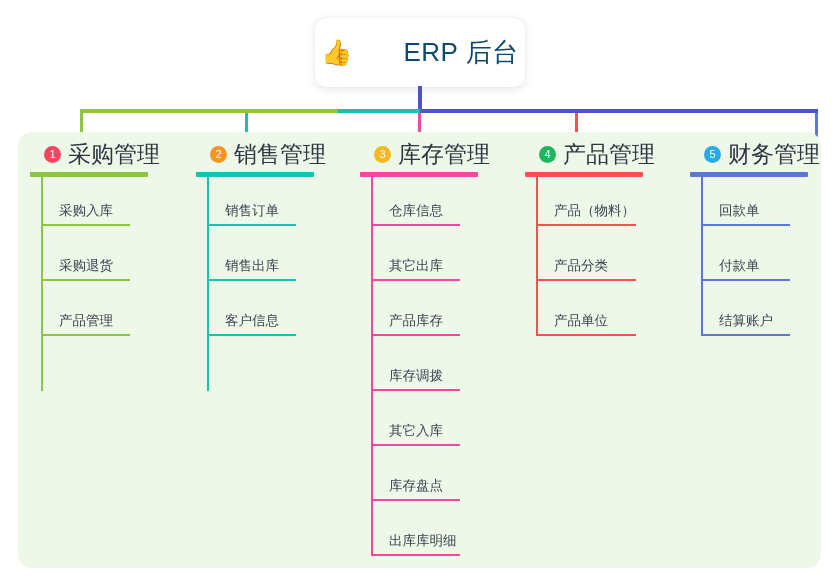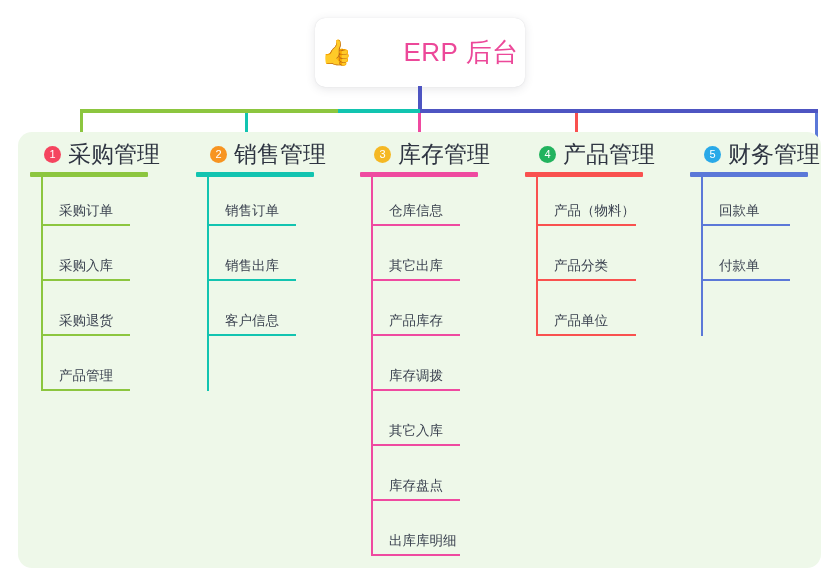--- a/index.html
+++ b/index.html
@@ -40,21 +40,21 @@
     box-sizing: border-box;
   }
   .root-emoji {
     font-family: "DejaVu Sans", sans-serif;
     font-size: 25px;
     line-height: 1;
     color: #f0b429;
   }
   .root-title {
     font-size: 26px;
-    color: #ec4899;
+    color: #0c4a6e;
     letter-spacing: 0.5px;
     white-space: nowrap;
     margin-left: 42px;
   }
 
   
   .conn {
     position: absolute;
   }
   .conn-v-root {
@@ -178,24 +178,20 @@
   <div id="columns-layer">
       <div class="column" style="left: 30px;">
         <div class="col-head">
           <span class="badge" style="background: rgb(245, 69, 95);">1</span>
           <span class="col-title">采购管理</span>
         </div>
         <div class="col-rule" style="width: 118px; background: rgb(140, 198, 63);"></div>
         <div class="col-body">
           <div class="spine" style="background: rgb(140, 198, 63); height: 214px;"></div>
           <div class="leaf">
-            <span class="leaf-label">采购订单</span>
-            <div class="leaf-rule" style="background: rgb(140, 198, 63); width: 87px;"></div>
-          </div>
-          <div class="leaf">
             <span class="leaf-label">采购入库</span>
             <div class="leaf-rule" style="background: rgb(140, 198, 63); width: 87px;"></div>
           </div>
           <div class="leaf">
             <span class="leaf-label">采购退货</span>
             <div class="leaf-rule" style="background: rgb(140, 198, 63); width: 87px;"></div>
           </div>
           <div class="leaf">
             <span class="leaf-label">产品管理</span>
             <div class="leaf-rule" style="background: rgb(140, 198, 63); width: 87px;"></div>
@@ -293,17 +289,21 @@
         <div class="col-body">
           <div class="spine" style="background: rgb(91, 120, 216); height: 159px;"></div>
           <div class="leaf">
             <span class="leaf-label">回款单</span>
             <div class="leaf-rule" style="background: rgb(91, 120, 216); width: 87px;"></div>
           </div>
           <div class="leaf">
             <span class="leaf-label">付款单</span>
             <div class="leaf-rule" style="background: rgb(91, 120, 216); width: 87px;"></div>
           </div>
+          <div class="leaf">
+            <span class="leaf-label">结算账户</span>
+            <div class="leaf-rule" style="background: rgb(91, 120, 216); width: 87px;"></div>
+          </div>
         </div>
       </div>
     </div>
 
 </div>
 
 </body></html>

